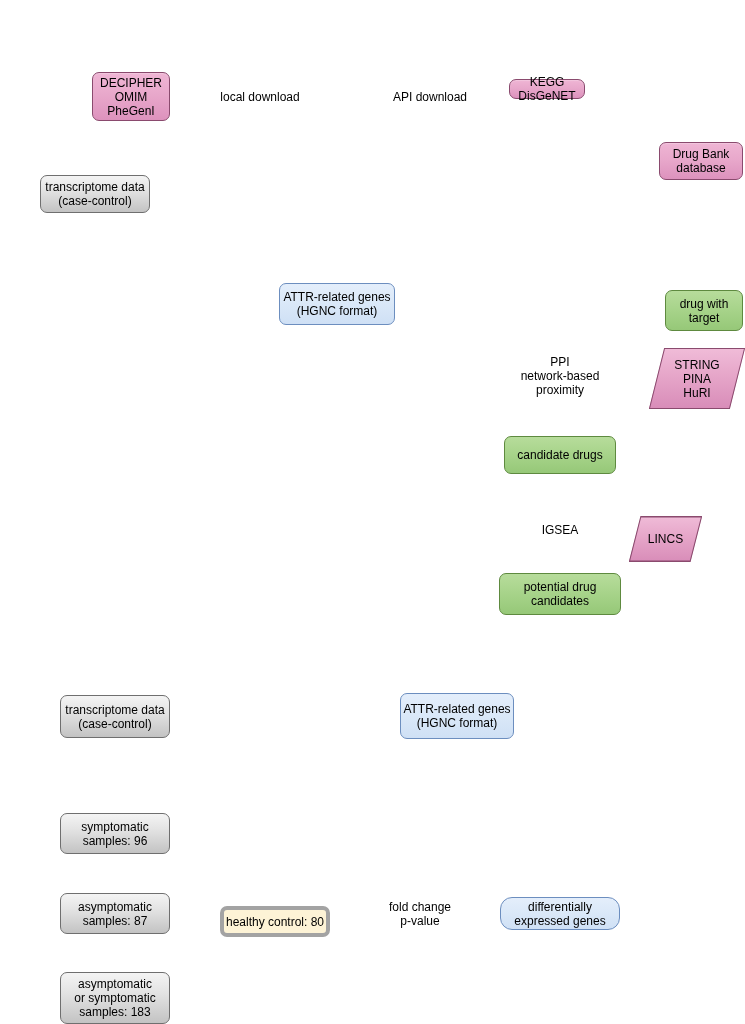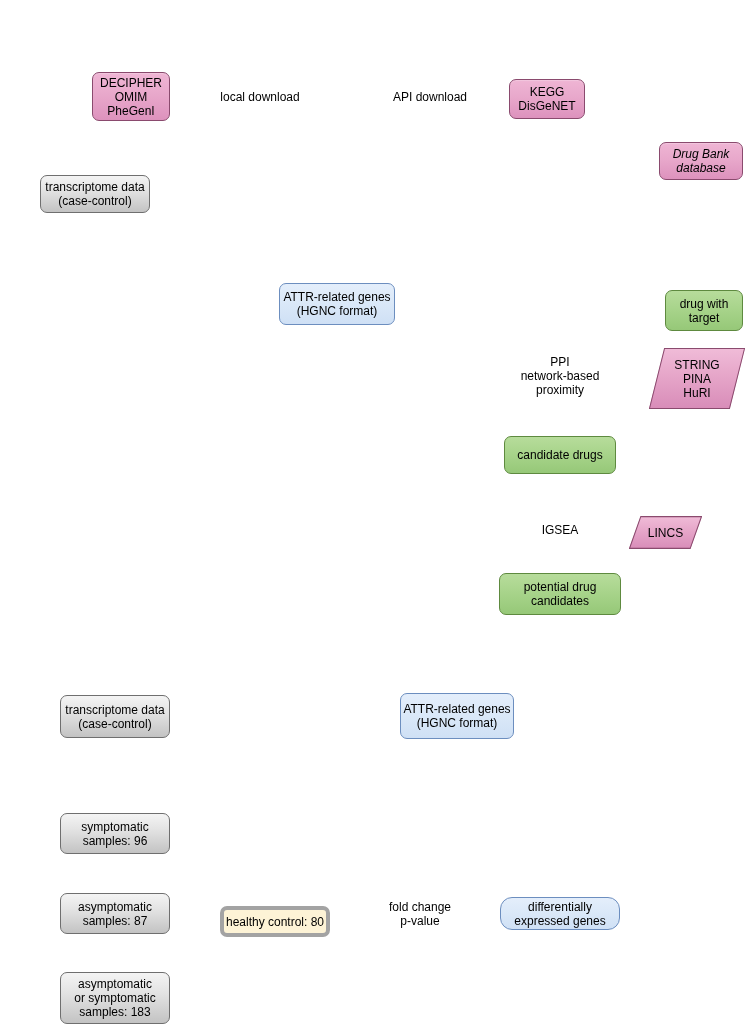--- a/index.html
+++ b/index.html
@@ -139,26 +139,26 @@
   <div class="diamond" style="left:208px; top:74px; width:104px; height:46px;">
     <span class="shape"></span>
     <span class="lbl">local download</span>
   </div>
 
   <div class="diamond" style="left:380px; top:74px; width:100px; height:46px;">
     <span class="shape"></span>
     <span class="lbl">API download</span>
   </div>
 
-  <div class="node rrect fill-pink" style="left:509px; top:79px; width:76px; height:40px;">
+  <div class="node rrect fill-pink" style="left:509px; top:79px; width:76px; height:20px;">
     <span class="lbl">KEGG
 DisGeNET</span>
   </div>
 
-  <div class="node rrect fill-pink" style="left:659px; top:142px; width:84px; height:38px;font-style:italic;">
+  <div class="node rrect fill-pink" style="left:659px; top:142px; width:84px; height:38px;">
     <span class="lbl">Drug Bank
 database</span>
   </div>
 
   <div class="node rrect fill-gray" style="left:40px; top:175px; width:110px; height:38px;">
     <span class="lbl">transcriptome data
 (case-control)</span>
   </div>
 
   <div class="node rrect fill-blue" style="left:279px; top:283px; width:116px; height:42px;">
@@ -190,21 +190,21 @@
 
   <div class="node rrect fill-green" style="left:504px; top:436px; width:112px; height:38px;">
     <span class="lbl">candidate  drugs</span>
   </div>
 
   <div class="diamond" style="left:524px; top:512px; width:72px; height:36px;">
     <span class="shape"></span>
     <span class="lbl">IGSEA</span>
   </div>
 
-  <div class="para" style="left:629px; top:516px; width:73px; height:33px;">
+  <div class="para" style="left:629px; top:516px; width:73px; height:46px;">
     <span class="shape"></span>
     <svg class="edge" viewBox="0 0 73 29" preserveAspectRatio="none">
       <polygon points="11.8,0.5 72.5,0.5 61.2,28.5 0.5,28.5" fill="none" stroke="#8a4a6e" stroke-width="1"></polygon>
     </svg>
     <span class="lbl">LINCS</span>
   </div>
 
   <div class="node rrect fill-green" style="left:499px; top:573px; width:122px; height:42px;">
     <span class="lbl">potential drug
 candidates</span>

